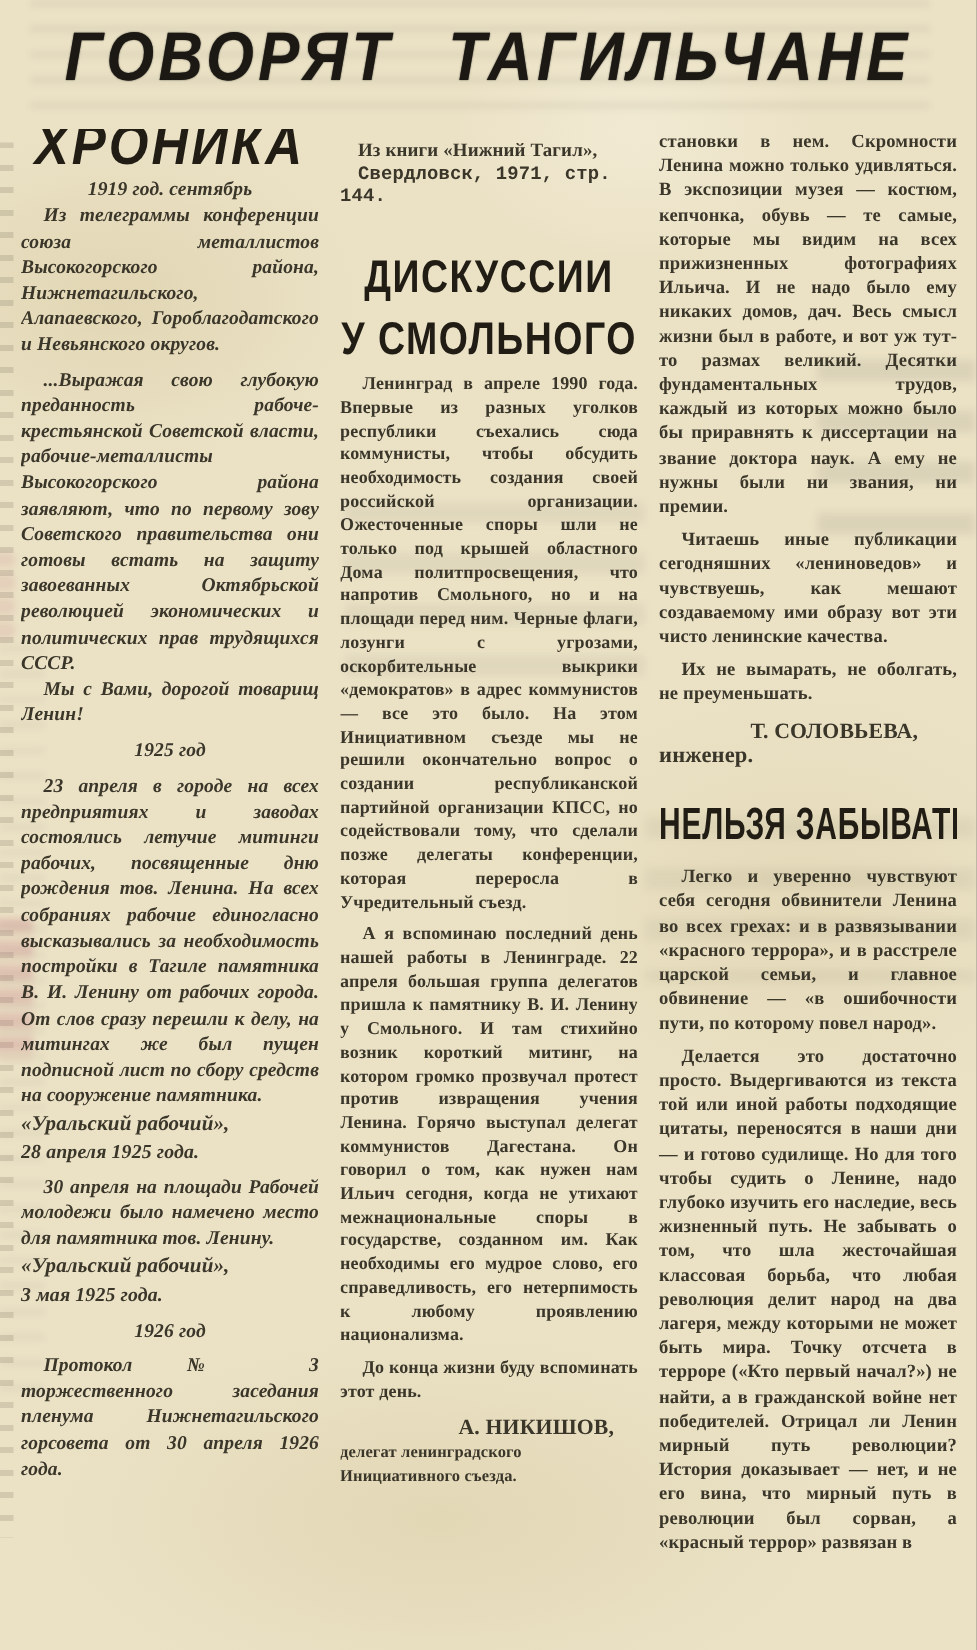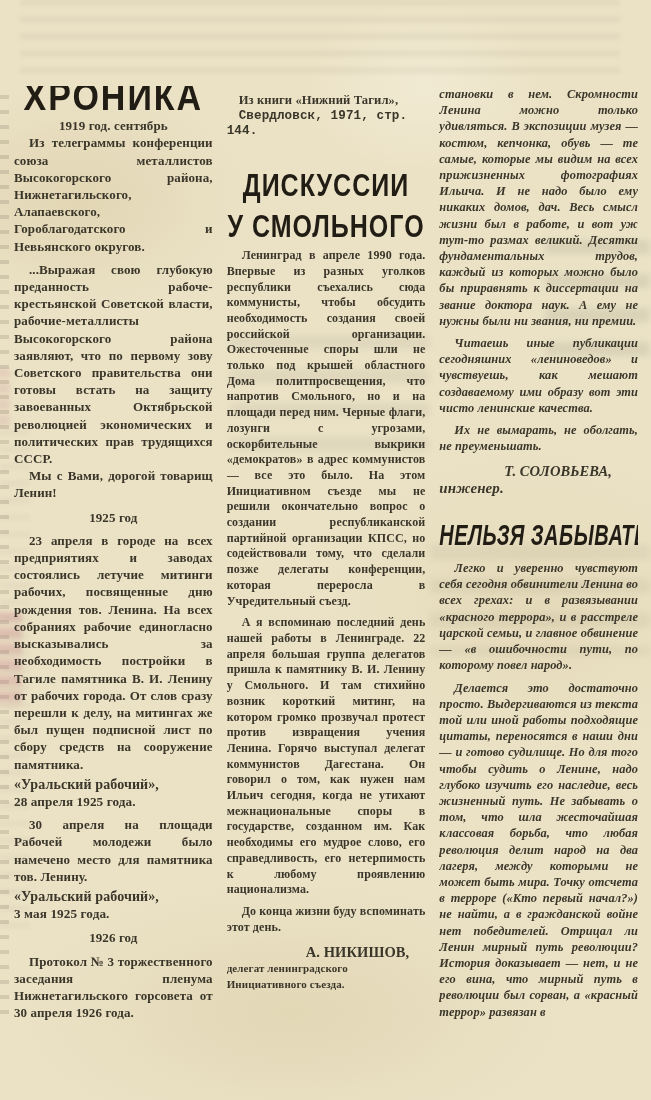--- a/index.html
+++ b/index.html
@@ -26,23 +26,23 @@
     font-family:"Liberation Sans", sans-serif;font-weight:bold;font-style:italic;
     font-size:41px;letter-spacing:3px;word-spacing:22px;color:#1c1914;
     transform:scaleY(1.12);transform-origin:center top;
     text-shadow:0 0 1px rgba(28,25,20,.8);
     white-space:nowrap;
   }
   
   .columns{position:absolute;top:86px;left:14px;width:624px;height:956px;display:flex;gap:14px;}
   .col{flex:1 1 0;overflow:hidden;color:#3b362a;}
   .col p{margin:0;text-align:justify;text-indent:15px;letter-spacing:.1px;}
-  .c1{font-size:13px;line-height:17.2px;font-weight:700;}
+  .c1{font-size:13px;line-height:17.2px;font-weight:700;font-style:italic;}
   .c2{font-size:12px;line-height:15.7px;font-weight:700;}
-  .c3{font-size:12.4px;line-height:16.2px;font-weight:700;font-style:italic;}
+  .c3{font-size:12.4px;line-height:16.2px;font-weight:700;}
   .noindent{text-indent:0 !important;}
   .sp{margin-top:6px !important;}
   .dateline{text-align:center !important;text-indent:0 !important;margin-top:7px !important;letter-spacing:.5px;}
   .src{text-align:center;text-indent:0 !important;margin-top:3px !important;font-size:14px;}
   .src2{text-align:center;text-indent:0 !important;font-size:13.2px;}
   .bookref{text-indent:12px !important;text-align:left !important;margin-top:7px !important;font-size:12.6px;}
   .bookref2{text-indent:12px !important;text-align:left !important;font-size:12.6px;font-family:Liberation Mono, monospace;}
   .head-khronika{
     margin:2px 0 12px;text-align:center;font-family:"Liberation Sans", sans-serif;
     font-weight:bold;font-size:34px;letter-spacing:2px;color:#211d15;
@@ -71,20 +71,23 @@
 
   <div class="ghost g-edge" style="left:0;top:95px;width:9px;height:930px;opacity:.28;"></div>
   <div class="ghost g-stripes" style="left:20px;top:0;width:600px;height:80px;opacity:.5;"></div>
   <div class="ghost g-big" style="left:545px;top:240px;width:105px;height:130px;opacity:.8;"></div>
   <div class="ghost g-big" style="left:230px;top:335px;width:200px;height:120px;opacity:.55;"></div>
   <div class="ghost g-big" style="left:430px;top:545px;width:220px;height:110px;opacity:.5;"></div>
   <div class="ghost g-pink" style="left:-4px;top:612px;width:26px;height:96px;opacity:.8;"></div>
   <div class="ghost g-pink" style="left:-6px;top:368px;width:16px;height:60px;opacity:.45;"></div>
   <div class="ghost g-stripes" style="left:0;top:430px;width:30px;height:500px;opacity:.35;"></div>
 
+  <div class="masthead">
+    <h1>ГОВОРЯТ ТАГИЛЬЧАНЕ</h1>
+  </div>
 
   <div class="columns">
 
     <div class="col c1">
       <div class="head-khronika">ХРОНИКА</div>
       <p class="dateline">1919 год. сентябрь</p>
       <p>Из телеграммы конференции союза металлистов Высокогорского района, Нижнетагильского, Алапаевского, Гороблагодатского и Невьянского округов.</p>
       <p class="sp">...Выражая свою глубокую преданность рабоче-крестьянской Советской власти, рабочие-металлисты Высокогорского района заявляют, что по первому зову Советского правительства они готовы встать на защиту завоеванных Октябрьской революцией экономических и политических прав трудящихся СССР.</p>
       <p>Мы с Вами, дорогой товарищ Ленин!</p>
       <p class="dateline">1925 год</p>

